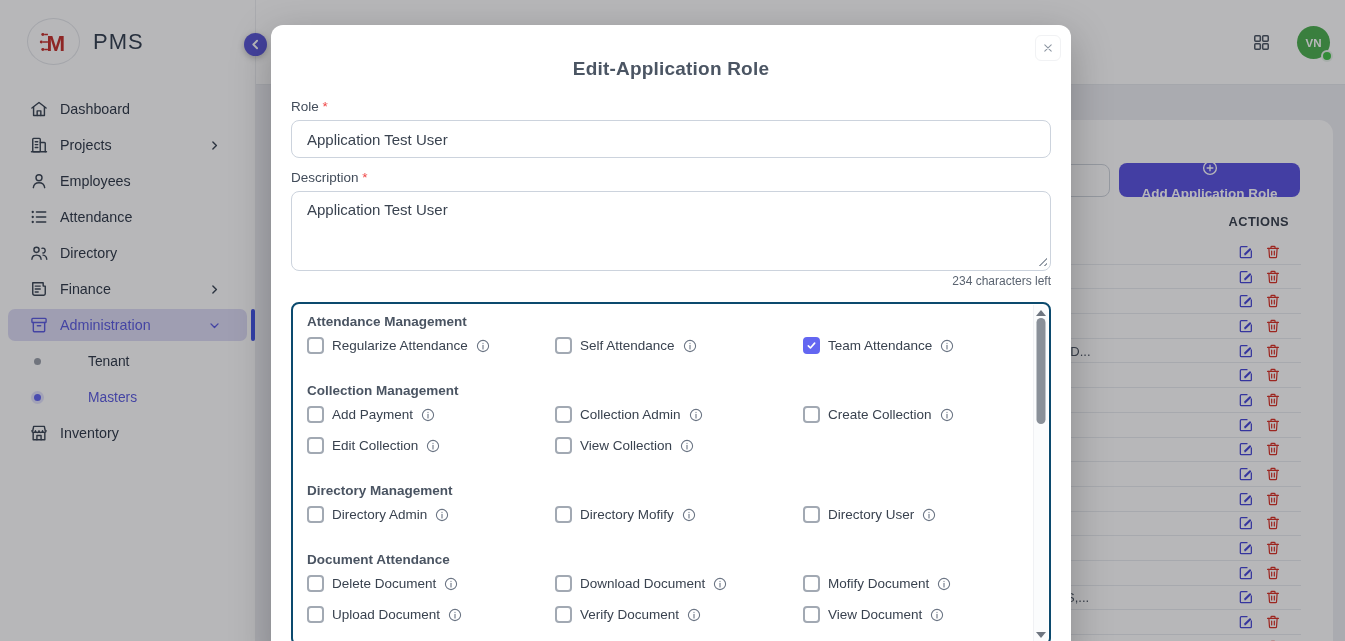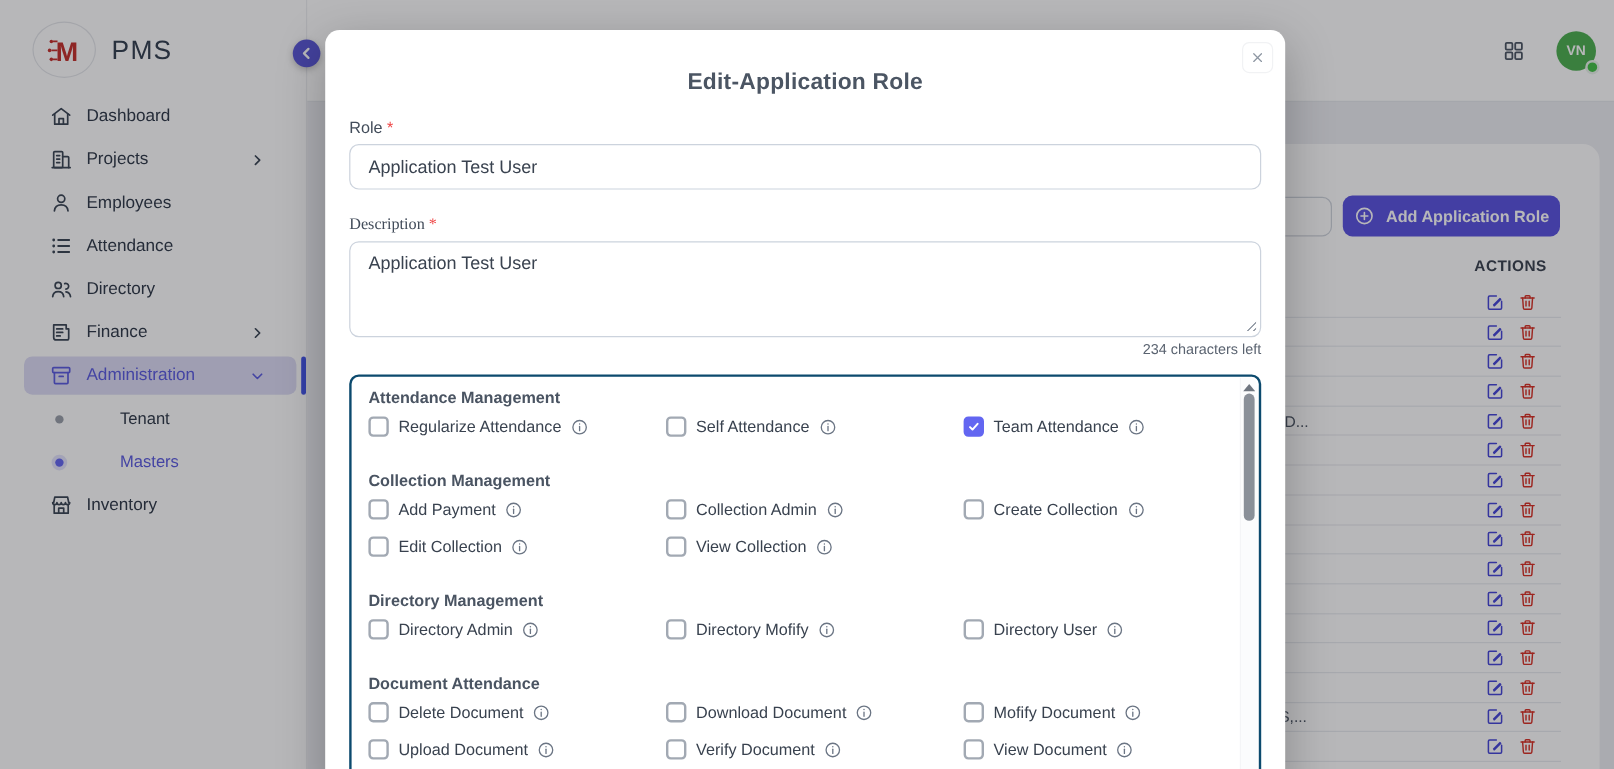--- a/index.html
+++ b/index.html
@@ -11,21 +11,21 @@
 }
 svg{display:block;width:100%;height:100%;}
 
 .sidebar{position:absolute;left:0;top:0;bottom:0;width:256px;background:#fff;
   border-right:1px solid #eceef1;z-index:1;}
 .logo-row{display:flex;align-items:center;gap:13px;padding:18px 0 0 27px;}
 .logo-circle{width:53px;height:47px;border:1px solid #e4e6ea;border-radius:50%;
   background:#fff;display:flex;align-items:center;justify-content:center;}
 .logo-m{width:32px;height:28px;}
 .brand{font-size:22px;font-weight:normal;color:#333f50;letter-spacing:1px;}
-.nav{position:absolute;top:79px;left:0;right:0;padding-left:12px;}
+.nav{position:absolute;top:91px;left:0;right:0;}
 .nav-item{position:relative;height:36px;cursor:pointer;}
 .nav-pill{position:absolute;left:8px;right:8px;top:2px;bottom:2px;border-radius:7px;}
 .nav-item.active .nav-pill{background:#dddcf5;}
 .nav-icon{position:absolute;left:29px;top:8px;width:20px;height:20px;color:#3a4554;}
 .nav-label{position:absolute;left:60px;top:50%;transform:translateY(-50%);
   font-size:14.3px;color:#2f3948;}
 .nav-item.active .nav-icon,.nav-item.active .nav-label,.nav-item.active .nav-chevron{color:var(--active);}
 .nav-chevron{position:absolute;right:34px;top:11.5px;width:13px;height:13px;color:#3a4554;}
 .nav-bar{position:absolute;right:0;top:2px;bottom:2px;width:4.5px;background:var(--barc);border-radius:3px;}
 .bullet{position:absolute;left:34px;top:14.5px;width:7px;height:7px;border-radius:50%;background:#9aa0aa;}
@@ -44,41 +44,41 @@
   justify-content:center;cursor:pointer;}
 .status-dot{position:absolute;right:-3px;bottom:-3px;width:12px;height:12px;border-radius:50%;
   background:#43c046;border:2px solid #e9f3ea;}
 
 .content-card{position:absolute;left:271px;top:120px;width:1062px;bottom:0;background:#fff;
   border-radius:14px 14px 0 0;}
 .search-input{position:absolute;top:44px;right:223px;width:170px;height:33px;
   border:1px solid #cfd4dc;border-radius:8px;background:#fff;padding:0 10px;font-size:13px;}
 .add-btn{position:absolute;top:43px;right:33px;width:181px;height:34px;background:var(--accent);
   border:none;border-radius:8px;color:#fff;font-size:13.5px;font-weight:bold;cursor:pointer;
-  display:flex;align-items:center;justify-content:center;gap:9px;}
+  display:flex;align-items:center;justify-content:center;gap:9px;flex-direction:column;}
 .add-btn .plus-ic{width:18px;height:18px;flex:none;}
 .actions-head{position:absolute;top:94px;right:44px;font-size:12.8px;font-weight:bold;
   color:#39414e;letter-spacing:.4px;}
 .table-rows{position:absolute;top:120px;left:24px;right:32px;bottom:0;overflow:hidden;}
 .trow{position:relative;height:24.7px;border-bottom:1px solid #e9ebef;}
 .trow-text{position:absolute;left:771px;top:50%;transform:translateY(-50%);
   font-size:13px;color:#4b5563;white-space:nowrap;}
 .ticon{position:absolute;top:50%;transform:translateY(-50%);width:16px;height:16px;cursor:pointer;}
 .ticon.edit{right:47px;color:var(--editc);}
 .ticon.del{right:20px;color:var(--delc);}
 
 .overlay{position:absolute;inset:0;background:rgba(15,15,22,.30);z-index:5;}
 .modal{position:absolute;left:271px;top:25px;width:800px;height:640px;background:#fff;
   border-radius:12px;z-index:10;box-shadow:0 12px 40px rgba(0,0,0,.25);padding:0 20px;}
 .modal-close{position:absolute;top:10px;right:10px;width:26px;height:26px;border-radius:6px;
   border:1px solid #f1f2f4;background:#fff;color:#8d96a2;cursor:pointer;padding:5px;}
 .modal-title{padding-top:34px;text-align:center;font-size:19px;font-weight:bold;
   color:#4b5563;line-height:19px;letter-spacing:.2px;}
 .field-label{margin:21px 0 6px;font-size:13.5px;color:#424c5a;}
-.field-label.desc{margin-top:21px;font-family:Liberation Serif, serif;}
+.field-label.desc{margin-top:12px;}
 .req{color:var(--reqc);}
 .text-input{width:100%;height:38px;border:1px solid #ccd3dd;border-radius:8px;padding:0 15px;
   font-size:15px;color:#3a4350;font-family:inherit;}
 .ta-wrap{position:relative;}
 .textarea{width:100%;height:80px;border:1px solid #ccd3dd;border-radius:8px;padding:9px 15px;
   font-size:15px;color:#3a4350;resize:none;font-family:inherit;display:block;}
 .resize-grip{position:absolute;right:4px;bottom:5px;width:10px;height:10px;pointer-events:none;
   background:repeating-linear-gradient(135deg,transparent 0 2px,#9aa1ab 2px 3.2px);
   clip-path:polygon(100% 0,0 100%,100% 100%);}
 .chars-left{margin-top:3px;text-align:right;font-size:12px;color:#5a6370;}

